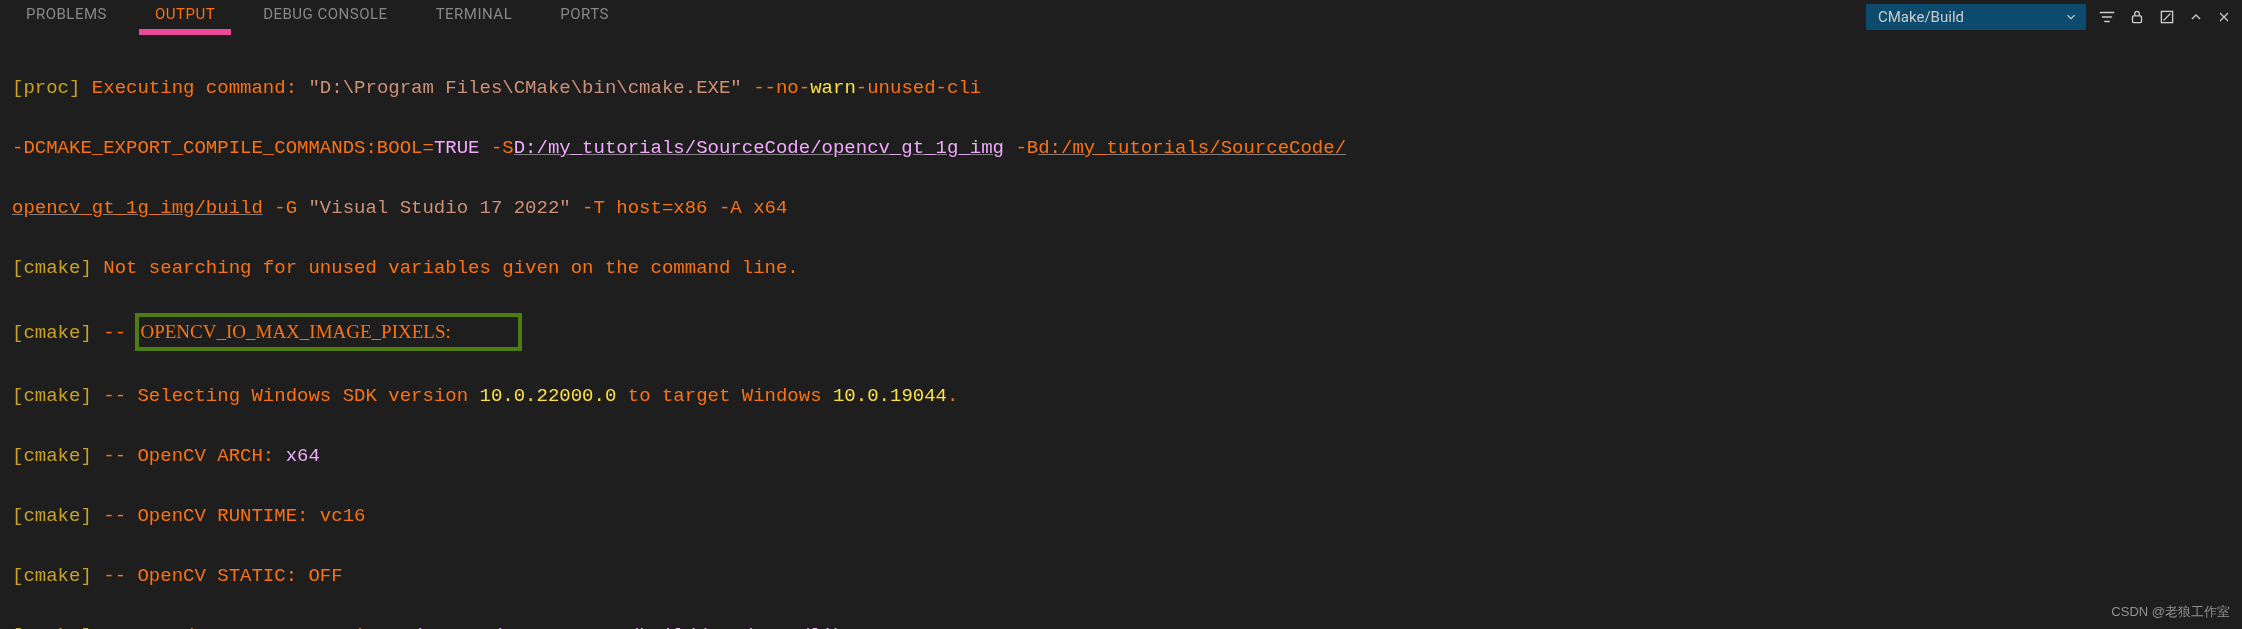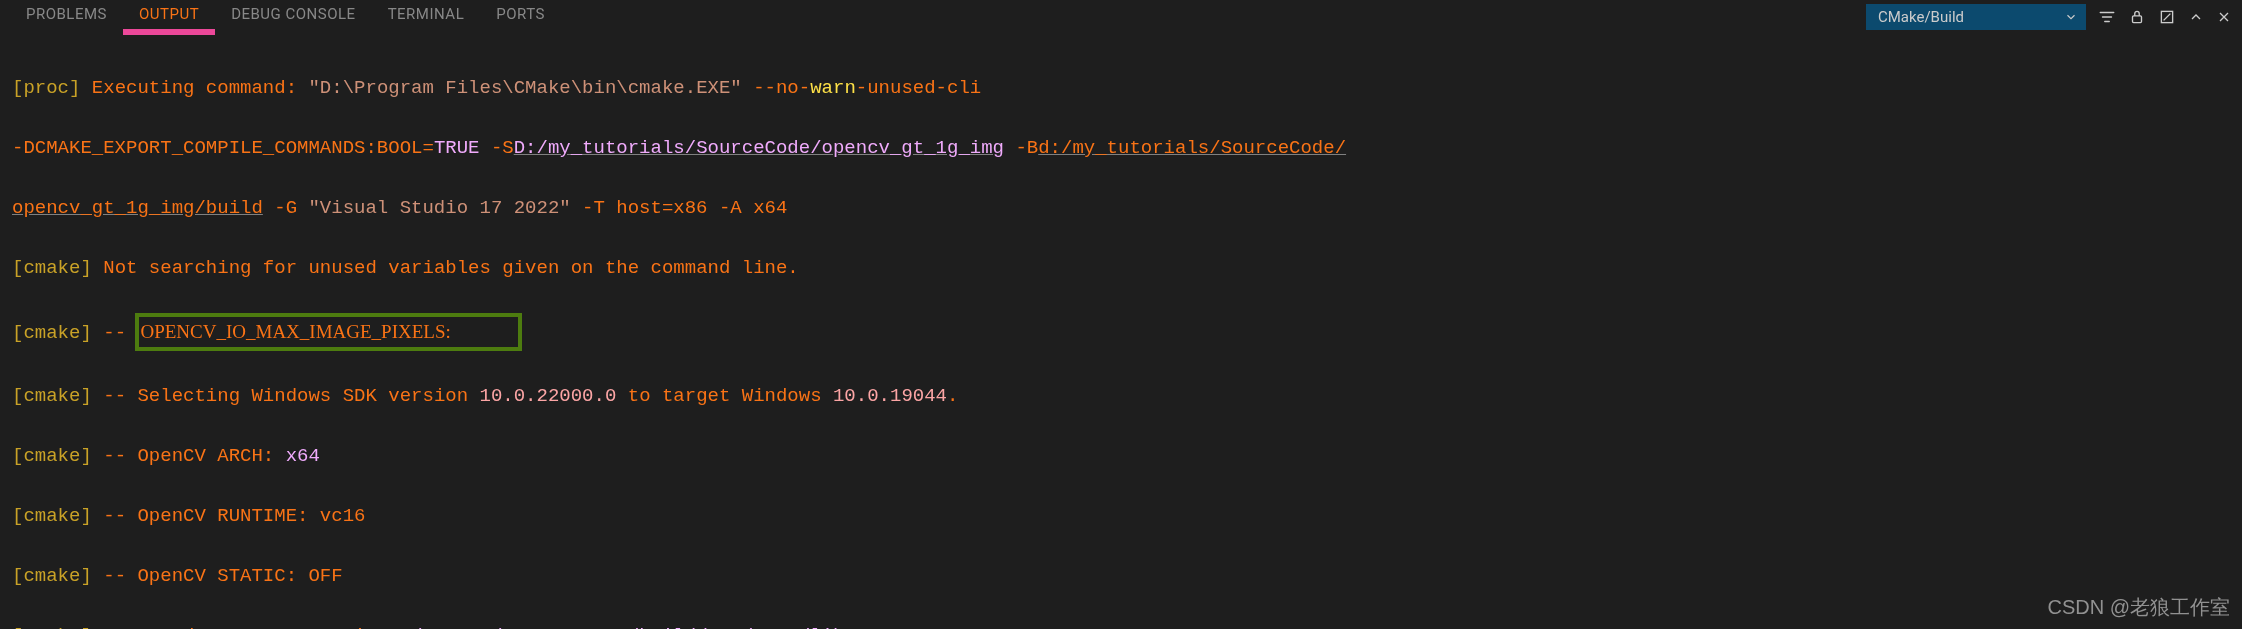--- a/index.html
+++ b/index.html
@@ -15,21 +15,21 @@
   .panel-header {
     display: flex;
     align-items: center;
     height: 35px;
     padding: 0 10px;
     background: #1e1e1e;
     border-bottom: 1px solid #1e1e1e;
     font-family: -apple-system, BlinkMacSystemFont, "Segoe UI", Roboto, sans-serif;
     font-size: 15px;
   }
-  .tabs { display: flex; gap: 0; }
+  .tabs { display: flex; gap: 16px; }
   .tab {
     padding: 6px 16px;
     color: #888888;
     cursor: pointer;
     text-transform: uppercase;
     letter-spacing: 0.5px;
   }
   .tab.active {
     color: #f97316;
     border-bottom: 6px solid #ec4899;
@@ -59,36 +59,36 @@
     line-height: 1.58;
     white-space: pre;
     font-family: Consolas, 'Courier New', monospace;
   }
   .line { display: block; }
   .bracket { color: #c9a227; }
   .plain { color: #f97316; }
   .orange { color: #ce9178; }
   .yellow { color: #fde047; }
   .blue { color: #f0abfc; }
-  .cyan { color: #fca5a5; }
+  .cyan { color: #fde047; }
   .underline { text-decoration: underline; text-decoration-color: #808080; text-align: center; }
   .highlight-box {
     border: 4px solid #4d7c0f;
     padding: 0 1px;
     display: inline-block;
     margin-left: -2px;
     font-family: Liberation Serif, serif;
   }
   .watermark {
     position: absolute;
     right: 12px;
     bottom: 8px;
     color: #9e9e9e;
     font-family: -apple-system, sans-serif;
-    font-size: 20px;
+    font-size: 13px;
     opacity: 0.9;
   }
 </style>
 </head>
 <body>
 
 <div class="panel-header">
   <div class="tabs">
     <div class="tab">PROBLEMS</div>
     <div class="tab active">OUTPUT</div>

